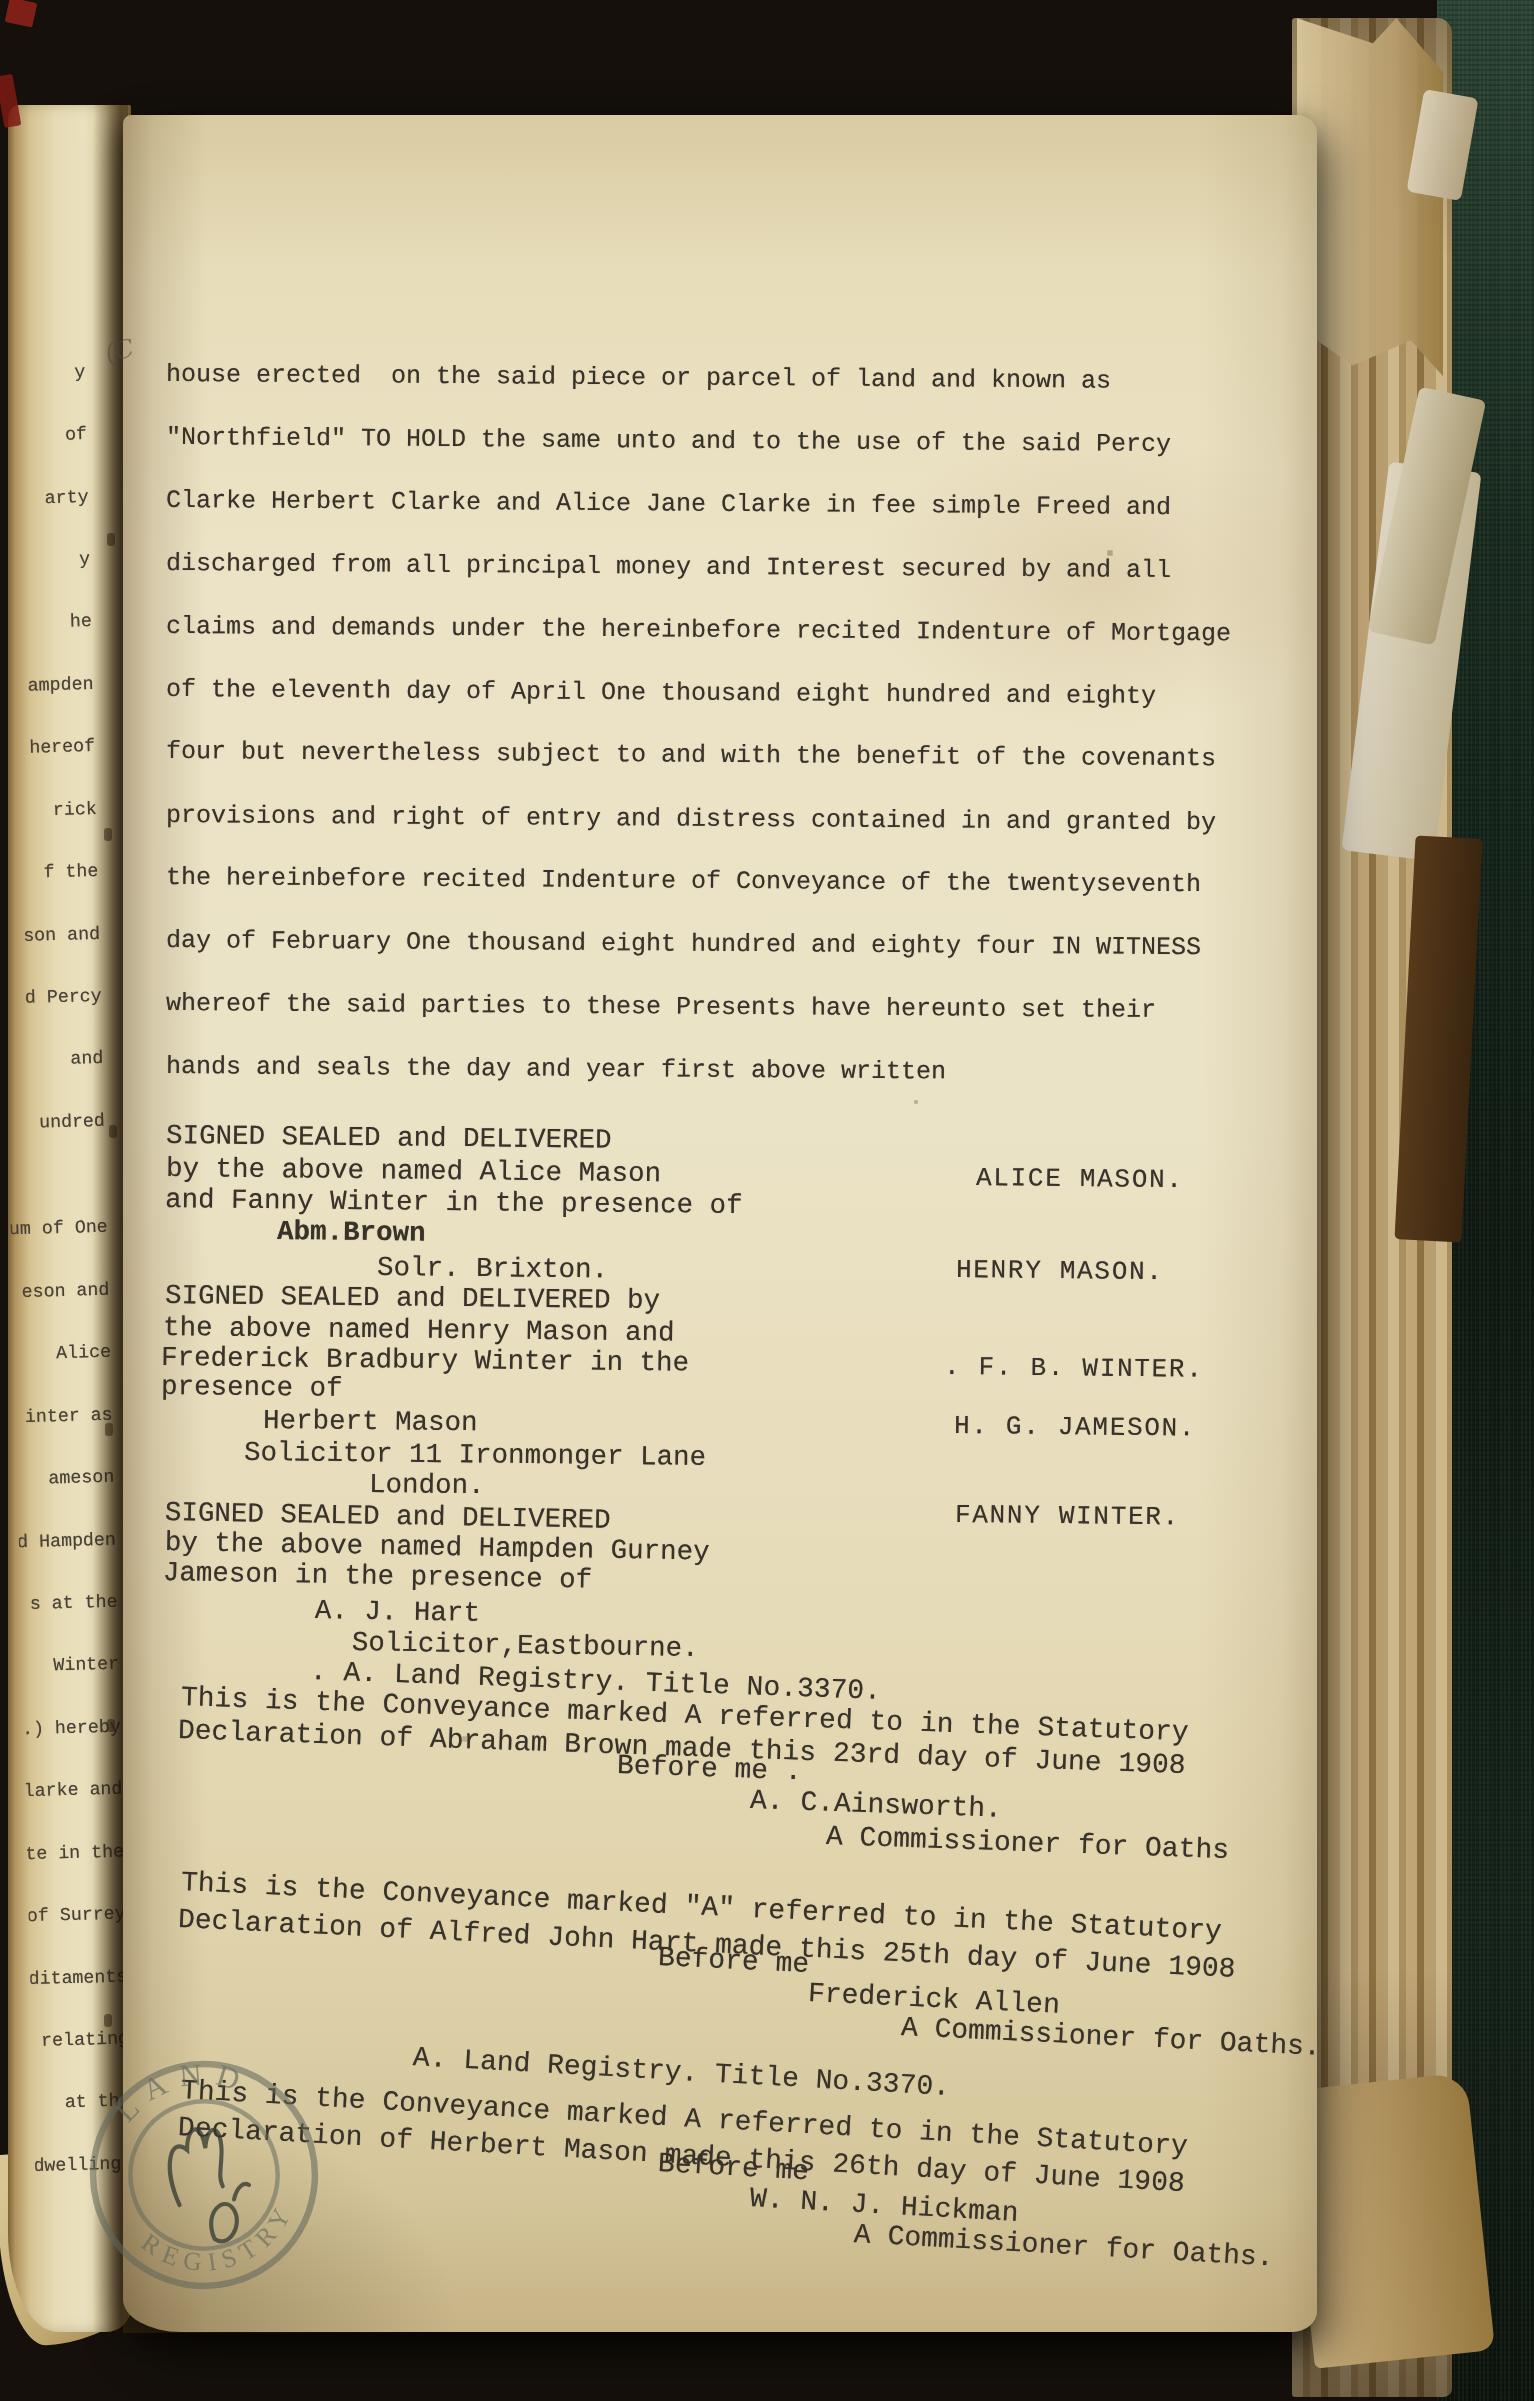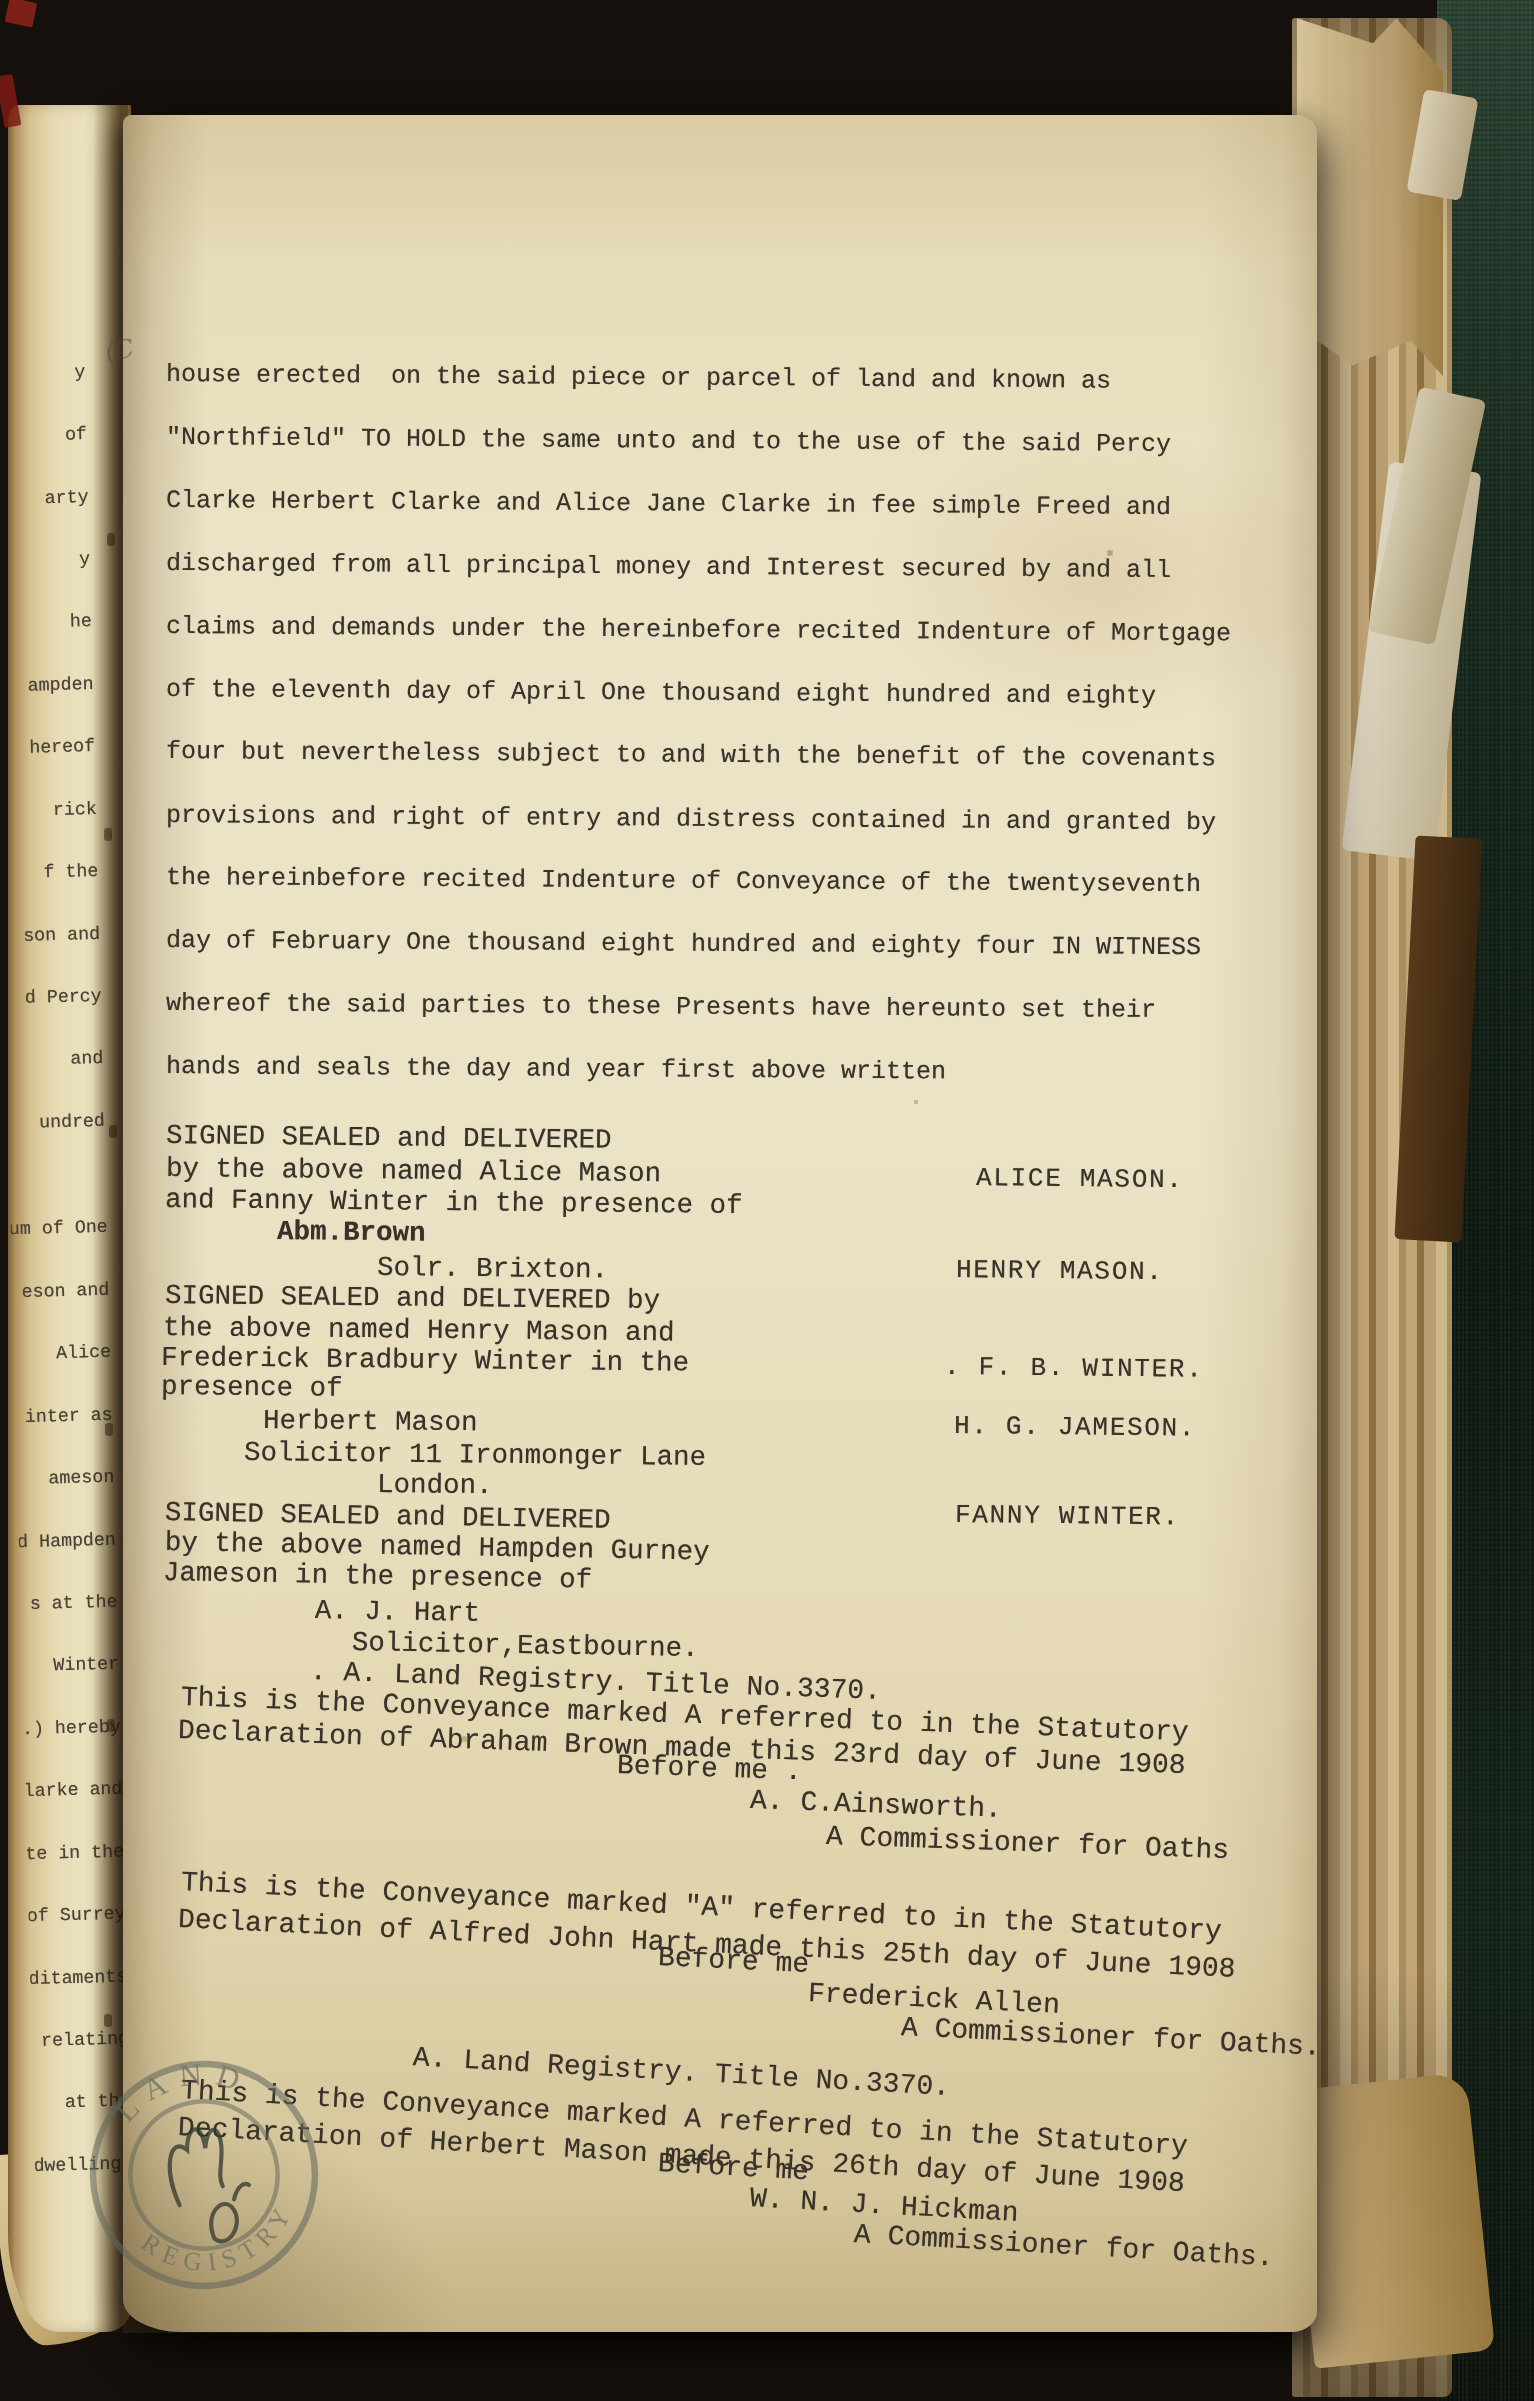--- a/index.html
+++ b/index.html
@@ -153,21 +153,21 @@
     <div class="tw sg r06" style="left:43px;top:1040px">by the above named Alice Mason</div>
     <div class="tw sg r06" style="left:42px;top:1071px">and Fanny Winter in the presence of</div>
     <div class="tw sg r06 bd" style="left:154px;top:1103px">Abm.Brown</div>
     <div class="tw sg r06" style="left:254px;top:1139px">Solr. Brixton.</div>
     <div class="tw sg r06" style="left:42px;top:1167px">SIGNED SEALED and DELIVERED by</div>
     <div class="tw sg r06" style="left:40px;top:1199px">the above named Henry Mason and</div>
     <div class="tw sg r06" style="left:38px;top:1229px">Frederick Bradbury Winter in the</div>
     <div class="tw sg r06" style="left:38px;top:1258px">presence of</div>
     <div class="tw sg r06" style="left:140px;top:1292px">Herbert Mason</div>
     <div class="tw sg r06" style="left:121px;top:1324px">Solicitor 11 Ironmonger Lane</div>
-    <div class="tw sg r06" style="left:254px;top:1356px">London.</div>
+    <div class="tw sg r06" style="left:246px;top:1356px">London.</div>
     <div class="tw sg r10" style="left:42px;top:1384px">SIGNED SEALED and DELIVERED</div>
     <div class="tw sg r10" style="left:42px;top:1414px">by the above named Hampden Gurney</div>
     <div class="tw sg r10" style="left:40px;top:1444px">Jameson in the presence of</div>
     <div class="tw sg r10" style="left:192px;top:1482px">A. J. Hart</div>
     <div class="tw sg r10" style="left:229px;top:1514px">Solicitor,Eastbourne.</div>
 
     <div class="tw nm r06" style="left:853px;top:1050px">ALICE MASON.</div>
     <div class="tw nm r06" style="left:833px;top:1142px">HENRY MASON.</div>
     <div class="tw nm r06" style="left:821px;top:1239px">. F. B. WINTER.</div>
     <div class="tw nm r06" style="left:831px;top:1298px">H. G. JAMESON.</div>

